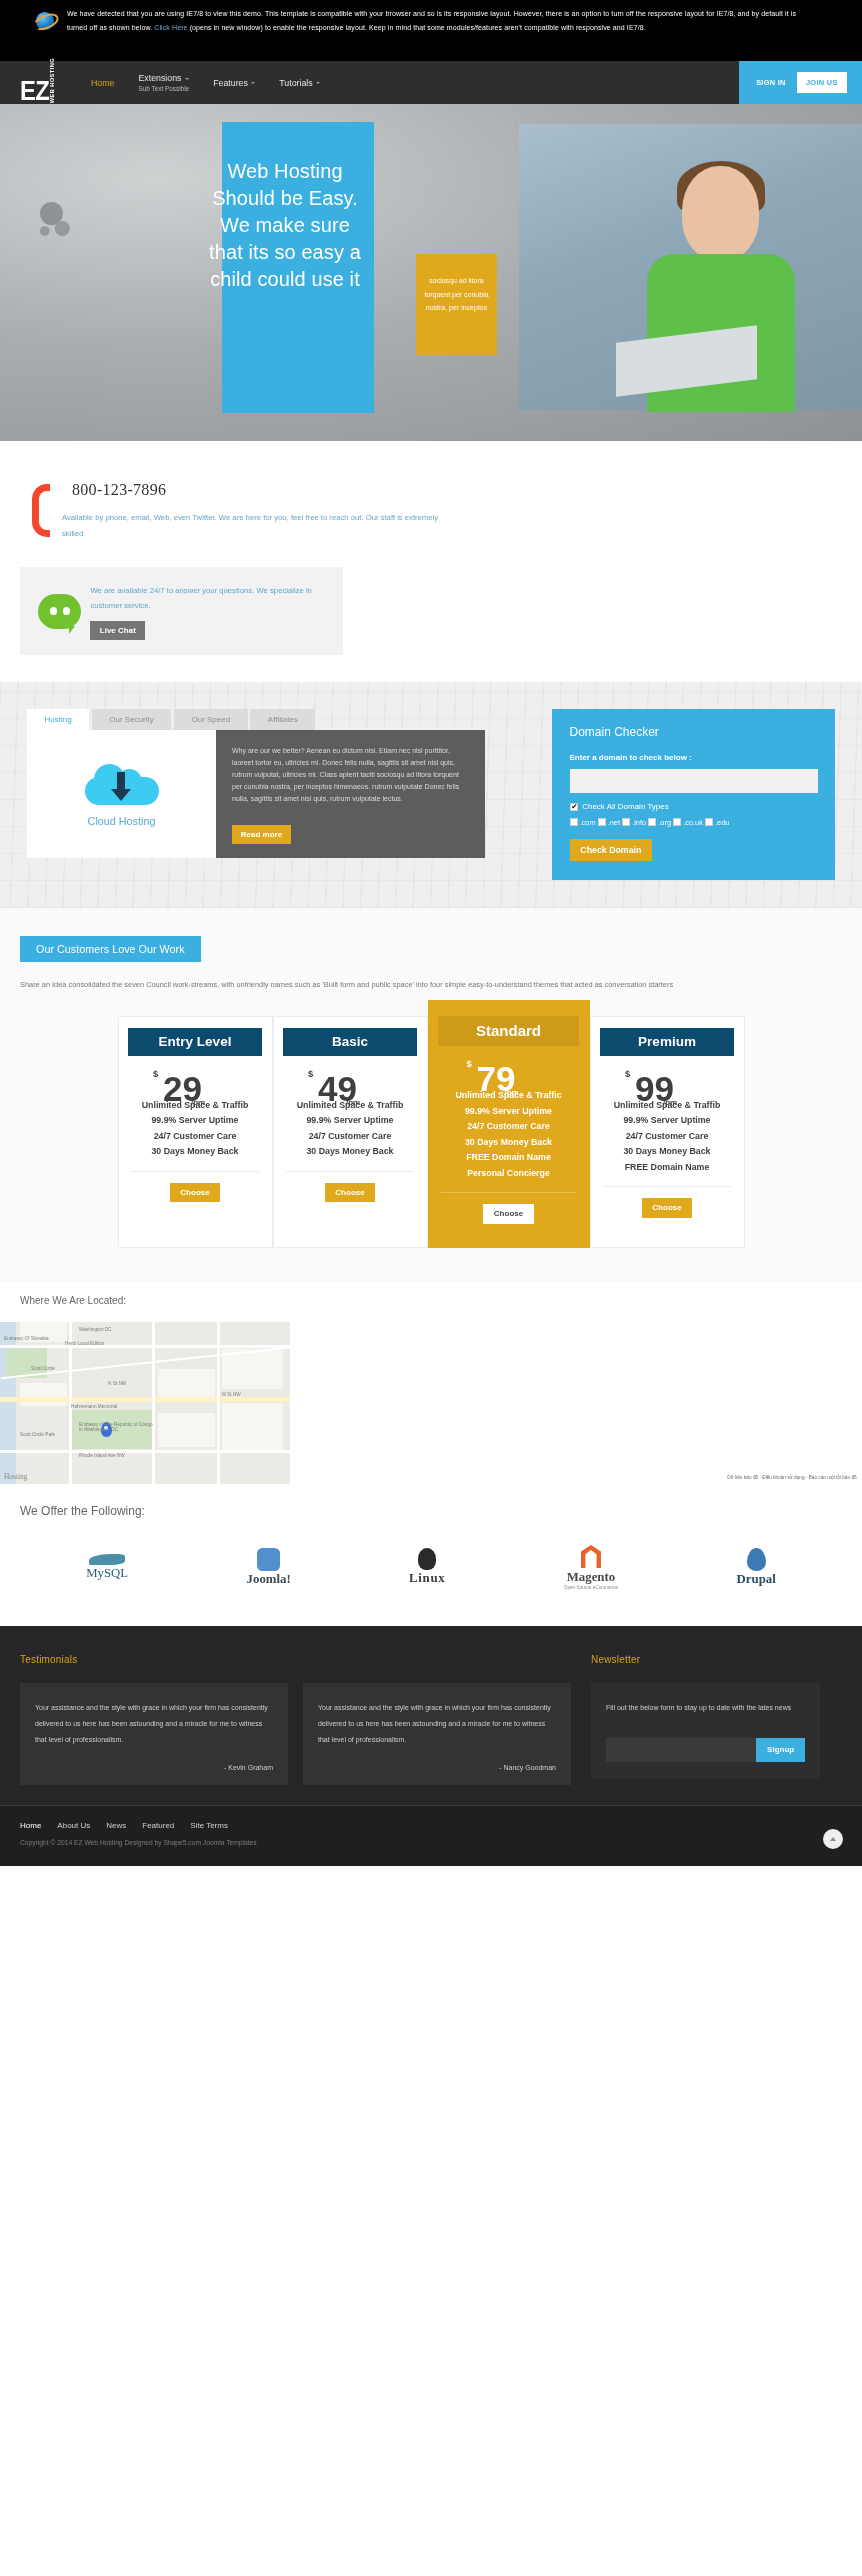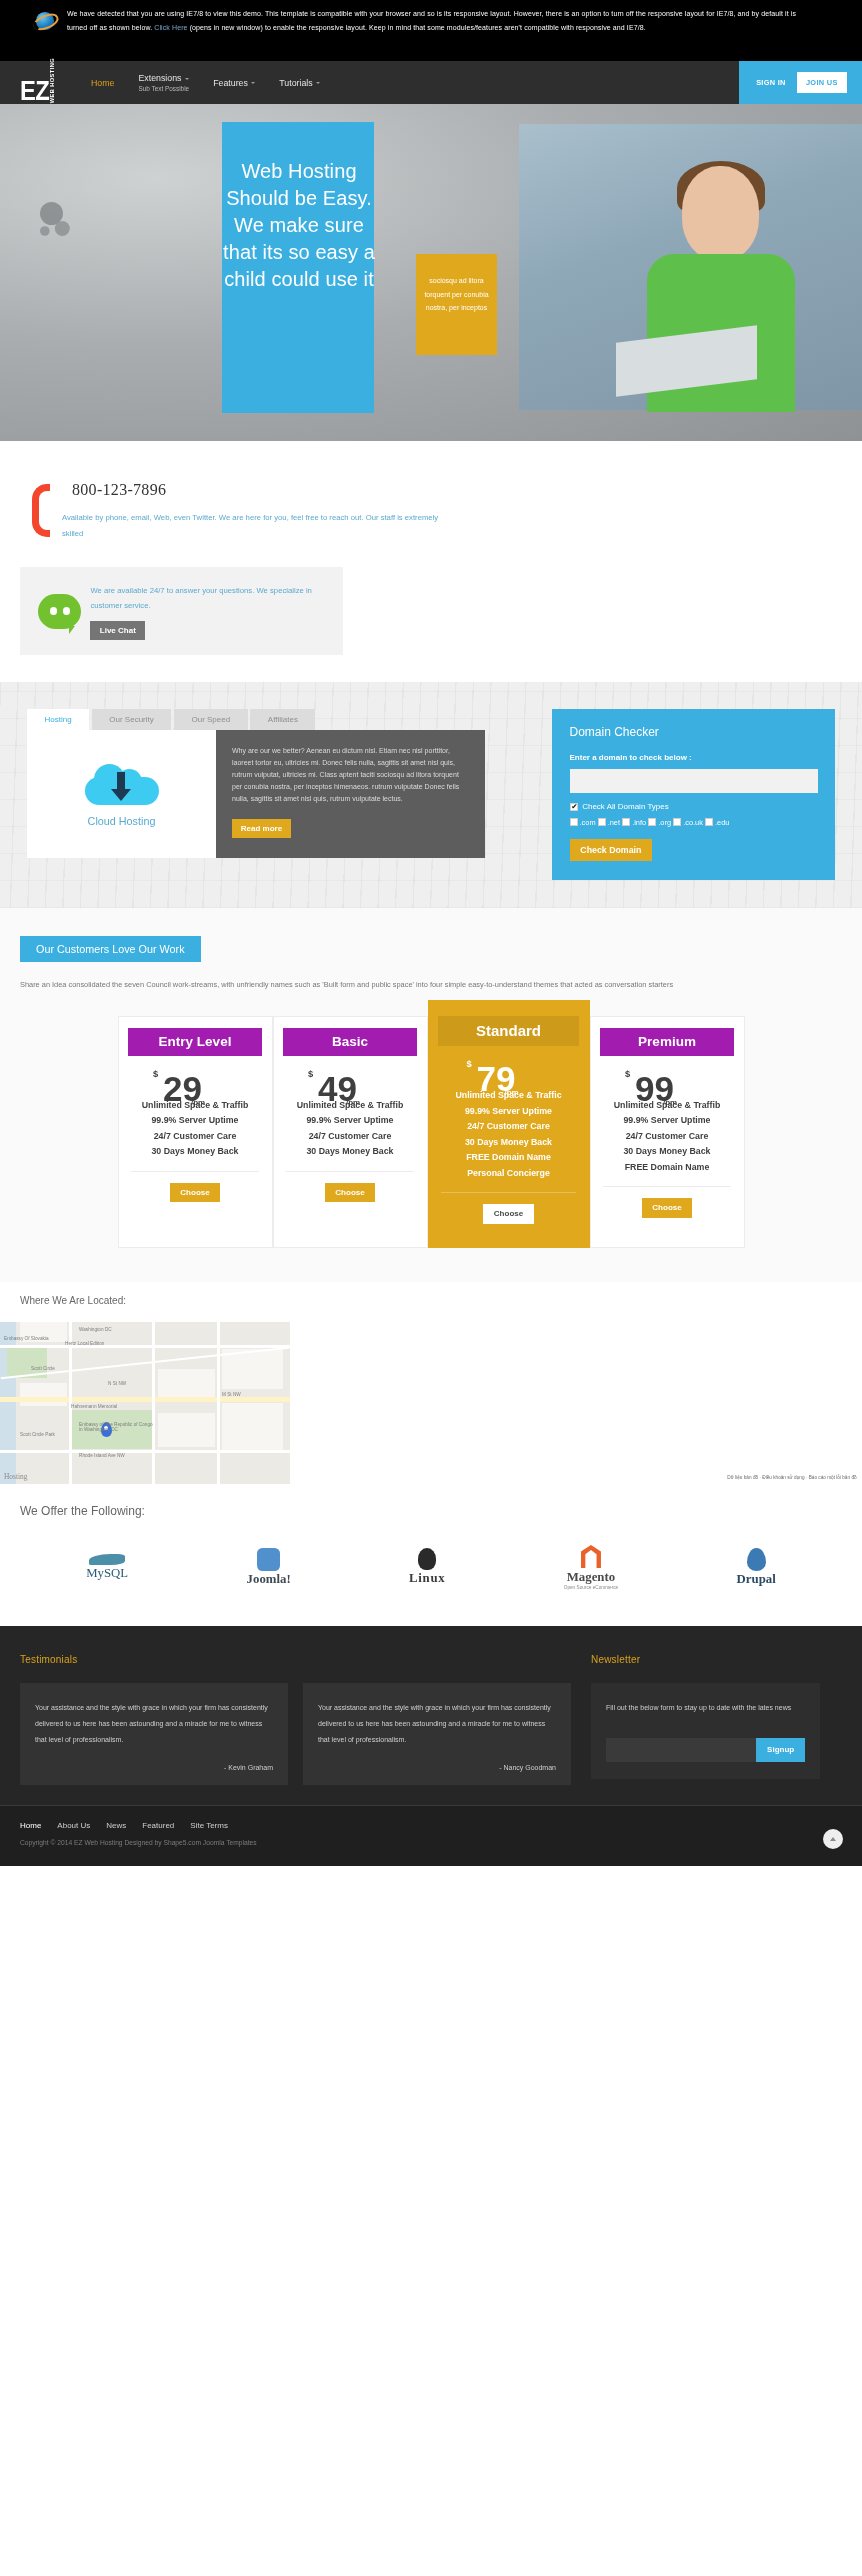--- a/index.html
+++ b/index.html
@@ -167,21 +167,21 @@
     width: 141px; height: 54px;
     background: #d8dde0;
     transform: skewY(-7deg);
   }
   #hero .blue-panel {
     position: absolute; left: 222px; top: 17.5px;
     width: 152px; height: 291px;
     background: #3aafe0;
   }
   #hero .hero-copy {
-    position: absolute; left: 222px; top: 54px;
+    position: absolute; left: 208px; top: 54px;
     width: 154px;
     text-align: center;
     color: #fff;
     font-family: "Liberation Sans Narrow", "Liberation Sans", sans-serif;
     font-size: 20px;
     line-height: 27px;
     letter-spacing: 0.1px;
     z-index: 3;
   }
   #hero .gold-box {
@@ -299,21 +299,21 @@
     border-left: 10px solid transparent; border-right: 10px solid transparent;
     border-top: 12px solid #1e3a52;
   }
   .cloud-label { margin-top: 9.4px; font-size: 10.8px; color: #5ba9cf; }
   .tab-gray {
     background: #5d5d5d; width: 269px; height: 128px;
     padding: 15px 16px; color: #dcdcdc;
   }
   .tab-gray p { font-size: 7px; line-height: 12px; }
   .readmore {
-    margin-top: 14px; display: inline-block;
+    margin-top: 20px; display: inline-block;
     background: #e0a81c; color: #fff;
     font-family: "Liberation Sans Narrow", "Liberation Sans", sans-serif;
     font-weight: bold; font-size: 8px; padding: 4.7px 8.8px; text-align: right;
   }
   .domain-box {
     background: #3aafe0; color: #fff;
     width: 283px; padding: 16px 17.5px 19px 17.5px;
     align-self: flex-start;
   }
   .domain-box h3 { font-weight: normal; font-size: 12px; margin-bottom: 13.5px; }
@@ -354,21 +354,21 @@
   .plan {
     width: 155px; background: #fff; border: 0.7px solid #ececec;
     padding: 10.8px 9.4px 15px 9.4px; text-align: center;
     display: flex; flex-direction: column;
   }
   .plan.featured {
     width: 162px; background: #e0a81c; border-color: #e0a81c;
     margin-top: -16px; padding-bottom: 23px; padding-top: 15px; color: #fff;
   }
   .plan .ptitle {
-    background: #a21caf; color: #fff;
+    background: #0c4a6e; color: #fff;
     font-family: "Liberation Sans Narrow", "Liberation Sans", sans-serif;
     font-weight: bold; font-size: 13.5px;
     padding: 6.7px 0; margin-bottom: 12px;
   }
   .plan.featured .ptitle { background: rgba(0,0,0,.08); font-size: 15px; }
   .price-wrap { position: relative; height: 42px; }
   .price-wrap .cur {
     position: absolute; left: 50%; top: 0;
     transform: translateX(-42px);
     font-size: 9.4px; font-weight: bold; color: #3f3f3f;

